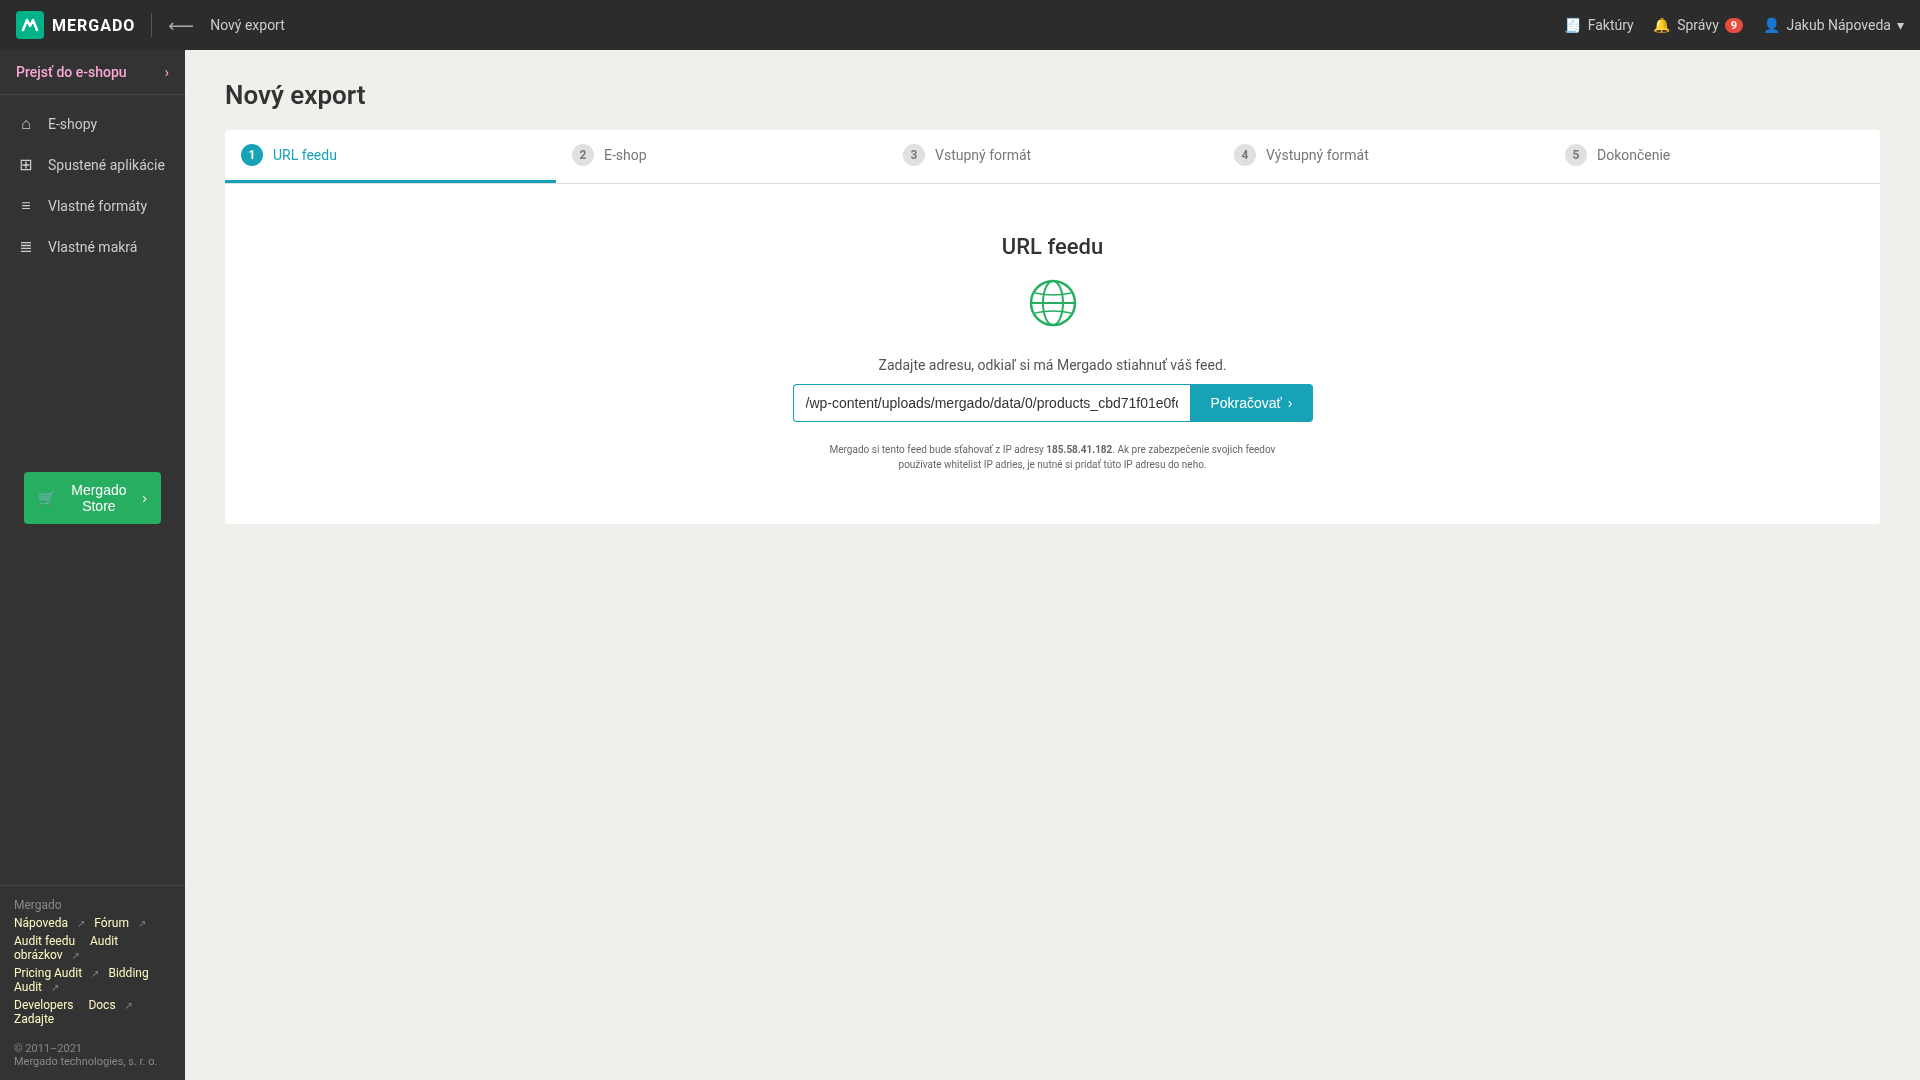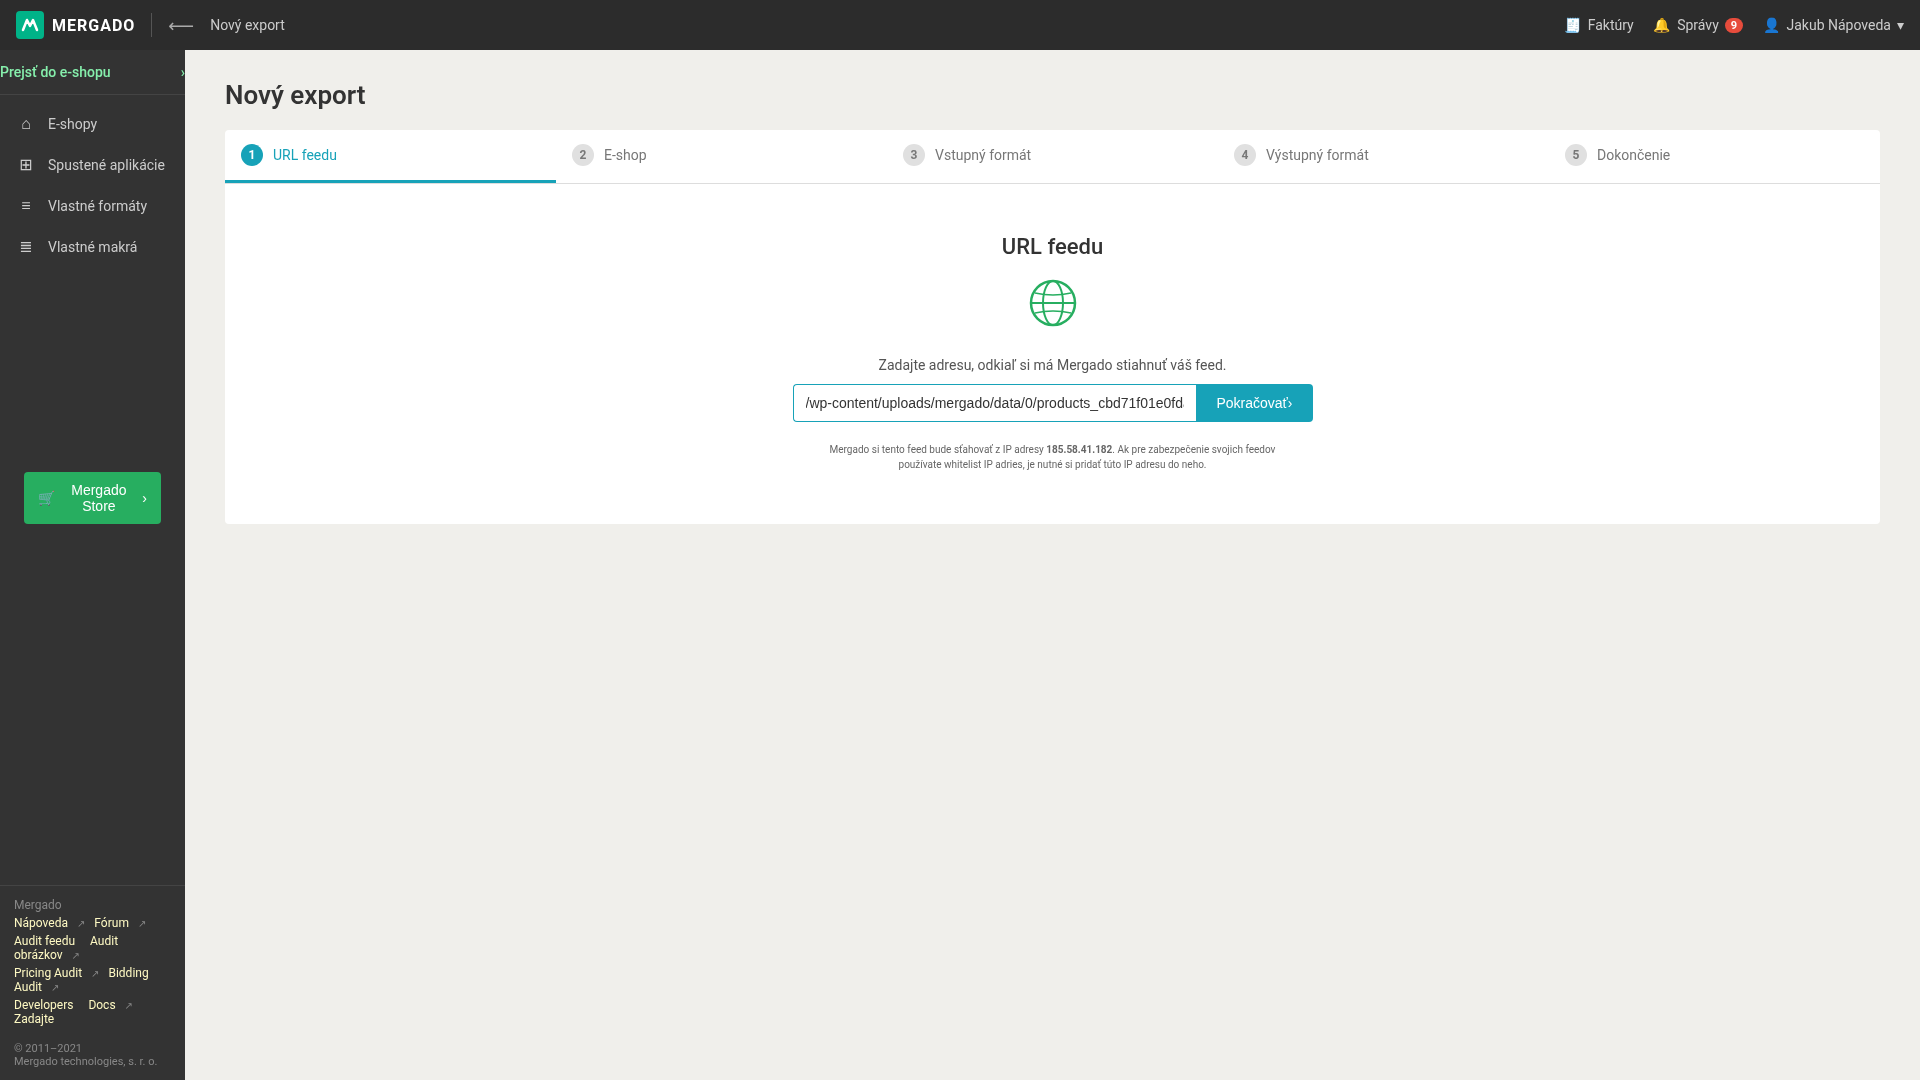--- a/index.html
+++ b/index.html
@@ -36,22 +36,22 @@
       background: #333;
       display: flex;
       flex-direction: column;
       flex-shrink: 0;
       padding: 0;
     }
     .sidebar-go-eshop {
       display: flex;
       align-items: center;
       justify-content: space-between;
-      padding: 14px 0;
-      color: #86efac;
+      padding: 14px 16px;
+      color: #f9a8d4;
       font-size: 14px;
       font-weight: 500;
       cursor: pointer;
       border-bottom: 1px solid #444;
       gap: 8px;
     }
     .sidebar-nav { flex: 1; padding: 8px 0; }
     .sidebar-item {
       display: flex;
       align-items: center;
@@ -196,20 +196,21 @@
       background: #17a2b8;
       color: white;
       border: none;
       border-radius: 0 4px 4px 0;
       padding: 10px 20px;
       font-size: 14px;
       font-weight: 500;
       cursor: pointer;
       display: flex;
       align-items: center;
+      gap: 6px;
     }
     .wizard-note {
       font-size: 10px;
       color: #666;
       text-align: center;
       max-width: 500px;
       line-height: 1.5;
     }
     .wizard-note strong { font-weight: 700; }
 

